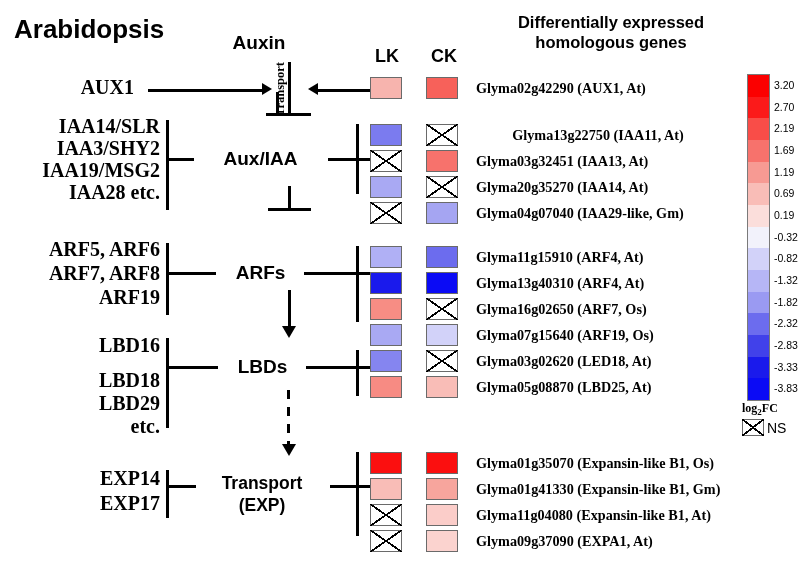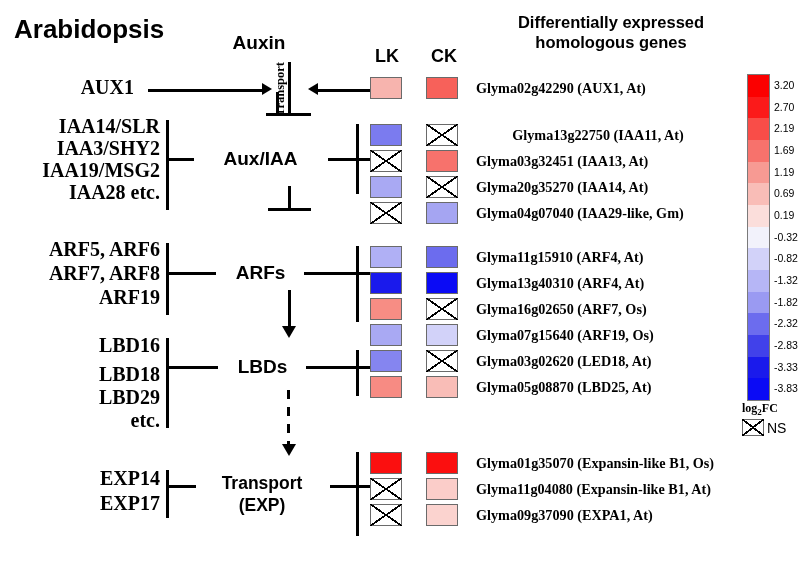--- a/index.html
+++ b/index.html
@@ -111,21 +111,21 @@
 
 <div class="abs hline" style="left:304px;top:272px;width:66px;"></div>
 <div class="abs vline-thin" style="left:356px;top:246px;height:76px;"></div>
 
 <div class="abs vline" style="left:288px;top:290px;height:38px;"></div>
 <div class="abs" style="left:282px;top:326px;width:0;height:0;border-top:12px solid #000;border-left:7px solid transparent;border-right:7px solid transparent;"></div>
 
 <div class="abs node" style="left:220px;top:356px;width:85px;">LBDs</div>
 
 <div class="abs genelist" style="left:42px;top:338px;width:118px;">
-  <div style="margin-bottom:14px;">LBD16</div>
+  <div style="margin-bottom:20px;">LBD16</div>
   <div style="margin-bottom:8px;">LBD18</div>
   <div style="margin-bottom:8px;">LBD29</div>
   <div>etc.</div>
 </div>
 <div class="abs vline-thin" style="left:166px;top:338px;height:90px;"></div>
 <div class="abs hline" style="left:166px;top:366px;width:52px;"></div>
 
 <div class="abs hline" style="left:306px;top:366px;width:64px;"></div>
 <div class="abs vline-thin" style="left:356px;top:350px;height:46px;"></div>
 
@@ -237,20 +237,27 @@
     </div>
   </div>
 
 <div class="abs" id="heat-4" style="left:370px;top:452px;">
     <div class="rowwrap" style="margin-bottom: 4px;">
       <div class="row">
         <div class="cell" title="Glyma01g35070 (Expansin-like B1, Os) · LK" style="background: rgb(251, 15, 15);"></div>
         <div class="cell" title="Glyma01g35070 (Expansin-like B1, Os) · CK" style="background: rgb(251, 15, 15);"></div>
       </div>
       <div class="glyma glyma-lab">Glyma01g35070 (Expansin-like B1, Os)</div>
+    </div>
+    <div class="rowwrap" style="margin-bottom: 4px;">
+      <div class="row">
+        <div class="cell" title="Glyma01g41330 (Expansin-like B1, Gm) · LK" style="background: rgb(249, 189, 183);"></div>
+        <div class="cell" title="Glyma01g41330 (Expansin-like B1, Gm) · CK" style="background: rgb(247, 165, 157);"></div>
+      </div>
+      <div class="glyma glyma-lab">Glyma01g41330 (Expansin-like B1, Gm)</div>
     </div>
     <div class="rowwrap" style="margin-bottom: 4px;">
       <div class="row">
         <div class="cell cell-ns" title="Glyma11g04080 (Expansin-like B1, At) · LK"></div>
         <div class="cell" title="Glyma11g04080 (Expansin-like B1, At) · CK" style="background: rgb(251, 205, 201);"></div>
       </div>
       <div class="glyma glyma-lab">Glyma11g04080 (Expansin-like B1, At)</div>
     </div>
     <div class="rowwrap" style="">
       <div class="row">

